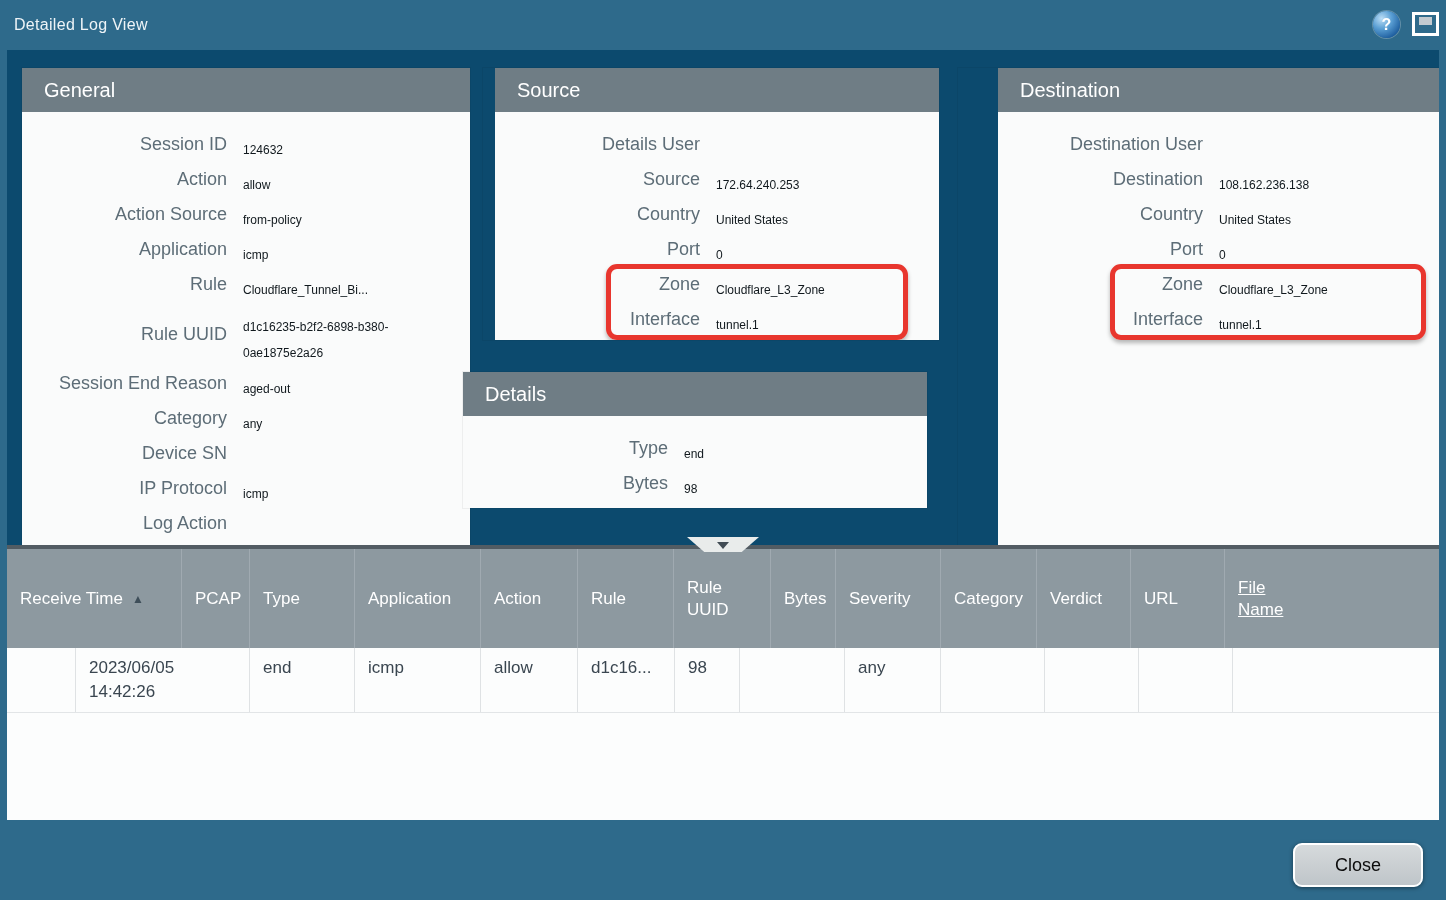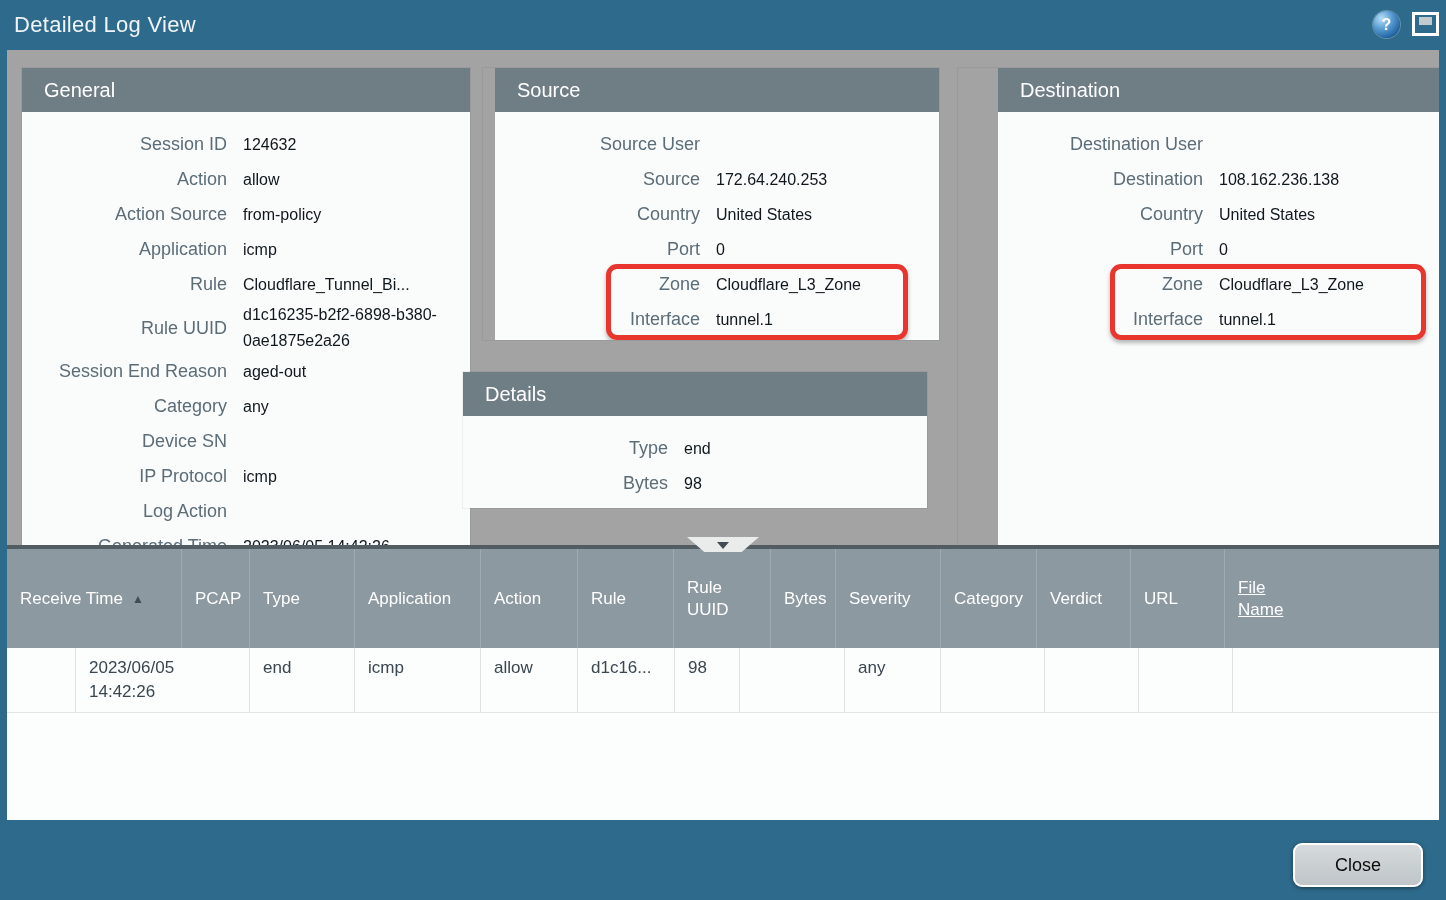--- a/index.html
+++ b/index.html
@@ -6,49 +6,49 @@
   body{
     width:1446px;height:900px;overflow:hidden;
     background:#2e6a8b;
     font-family:"Liberation Sans", sans-serif;
     -webkit-font-smoothing:antialiased;
   }
   #dialog{position:relative;width:1446px;height:900px;}
 
   
   .titlebar{position:absolute;top:0;left:0;right:0;height:50px;background:#2e6a8b;}
-  .title{position:absolute;left:14px;top:0;line-height:50px;color:#eef4f7;font-size:22px;letter-spacing:.3px;}
+  .title{position:absolute;left:14px;top:0;line-height:50px;color:#eef4f7;font-size:16px;letter-spacing:.3px;}
   .help-icon{
     position:absolute;left:1373px;top:11px;width:27px;height:27px;border-radius:50%;
     background:radial-gradient(circle at 32% 28%, #bcdef6 0%, #5a9fd4 38%, #1d5d9e 78%, #154a80 100%);
     color:#fff;font-weight:bold;font-size:16px;text-align:center;line-height:27px;
     box-shadow:0 0 0 1px rgba(255,255,255,.25);cursor:pointer;
   }
   .win-icon{
     position:absolute;left:1412px;top:12px;width:21px;height:18px;
     border:3px solid #fff;background:#2e6a8b;cursor:pointer;
   }
   .win-icon .bar{width:13px;height:8px;margin:2px auto 0;background:#c2cad0;}
 
   
-  .content{position:absolute;top:50px;left:7px;width:1432px;height:495px;background:#a3a3a3;overflow:hidden;}
+  .content{position:absolute;top:50px;left:7px;width:1432px;height:495px;background:#0c4a6e;overflow:hidden;}
   .panel{position:absolute;box-shadow:0 0 0 1px rgba(0,0,0,.05);}
   .panel-header{height:44px;background:#6f7d85;color:#fff;font-size:20px;line-height:44px;padding-left:22px;}
   .panel-body{
     position:relative;background:#fafbfb;height:calc(100% - 44px);box-sizing:border-box;
     padding:15px 10px 0 0;overflow:hidden;
   }
   .p-general{left:15px;top:18px;width:448px;height:477px;}
   .p-source{left:476px;top:18px;width:444px;height:272px;padding-left:12px;}
   .p-details{left:456px;top:322px;width:464px;height:136px;}
   .p-destination{left:951px;top:18px;width:459px;height:477px;padding-left:40px;}
 
   .frow{display:flex;min-height:35px;align-items:center;}
   .flabel{flex:0 0 205px;text-align:right;color:#5d6d77;font-size:18px;margin-right:16px;}
-  .fvalue{flex:1;color:#10181d;font-size:16px;line-height:23px;}
+  .fvalue{flex:1;color:#10181d;font-size:12px;line-height:23px;margin-top:12px;}
   .fvalue.wrap{line-height:26px;word-break:break-word;max-width:212px;}
 
   .hl-box{
     position:absolute;box-sizing:border-box;height:76px;top:152px;
     border:5px solid #e8362e;border-radius:11px;
     box-shadow:0 3px 4px rgba(0,0,0,.28);pointer-events:none;
   }
   .p-source .hl-box{left:111px;width:302px;}
   .p-destination .hl-box{left:112px;width:316px;}
 
@@ -162,21 +162,21 @@
             <div class="flabel">Generated Time</div>
             <div class="fvalue">2023/06/05 14:42:26</div>
           </div>
       </div>
     </div>
 
     <div class="panel p-source">
       <div class="panel-header">Source</div>
       <div class="panel-body">
         <div class="frow">
-            <div class="flabel">Source User</div>
+            <div class="flabel">Details User</div>
             <div class="fvalue"></div>
           </div>
         <div class="frow">
             <div class="flabel">Source</div>
             <div class="fvalue">172.64.240.253</div>
           </div>
         <div class="frow">
             <div class="flabel">Country</div>
             <div class="fvalue">United States</div>
           </div>

